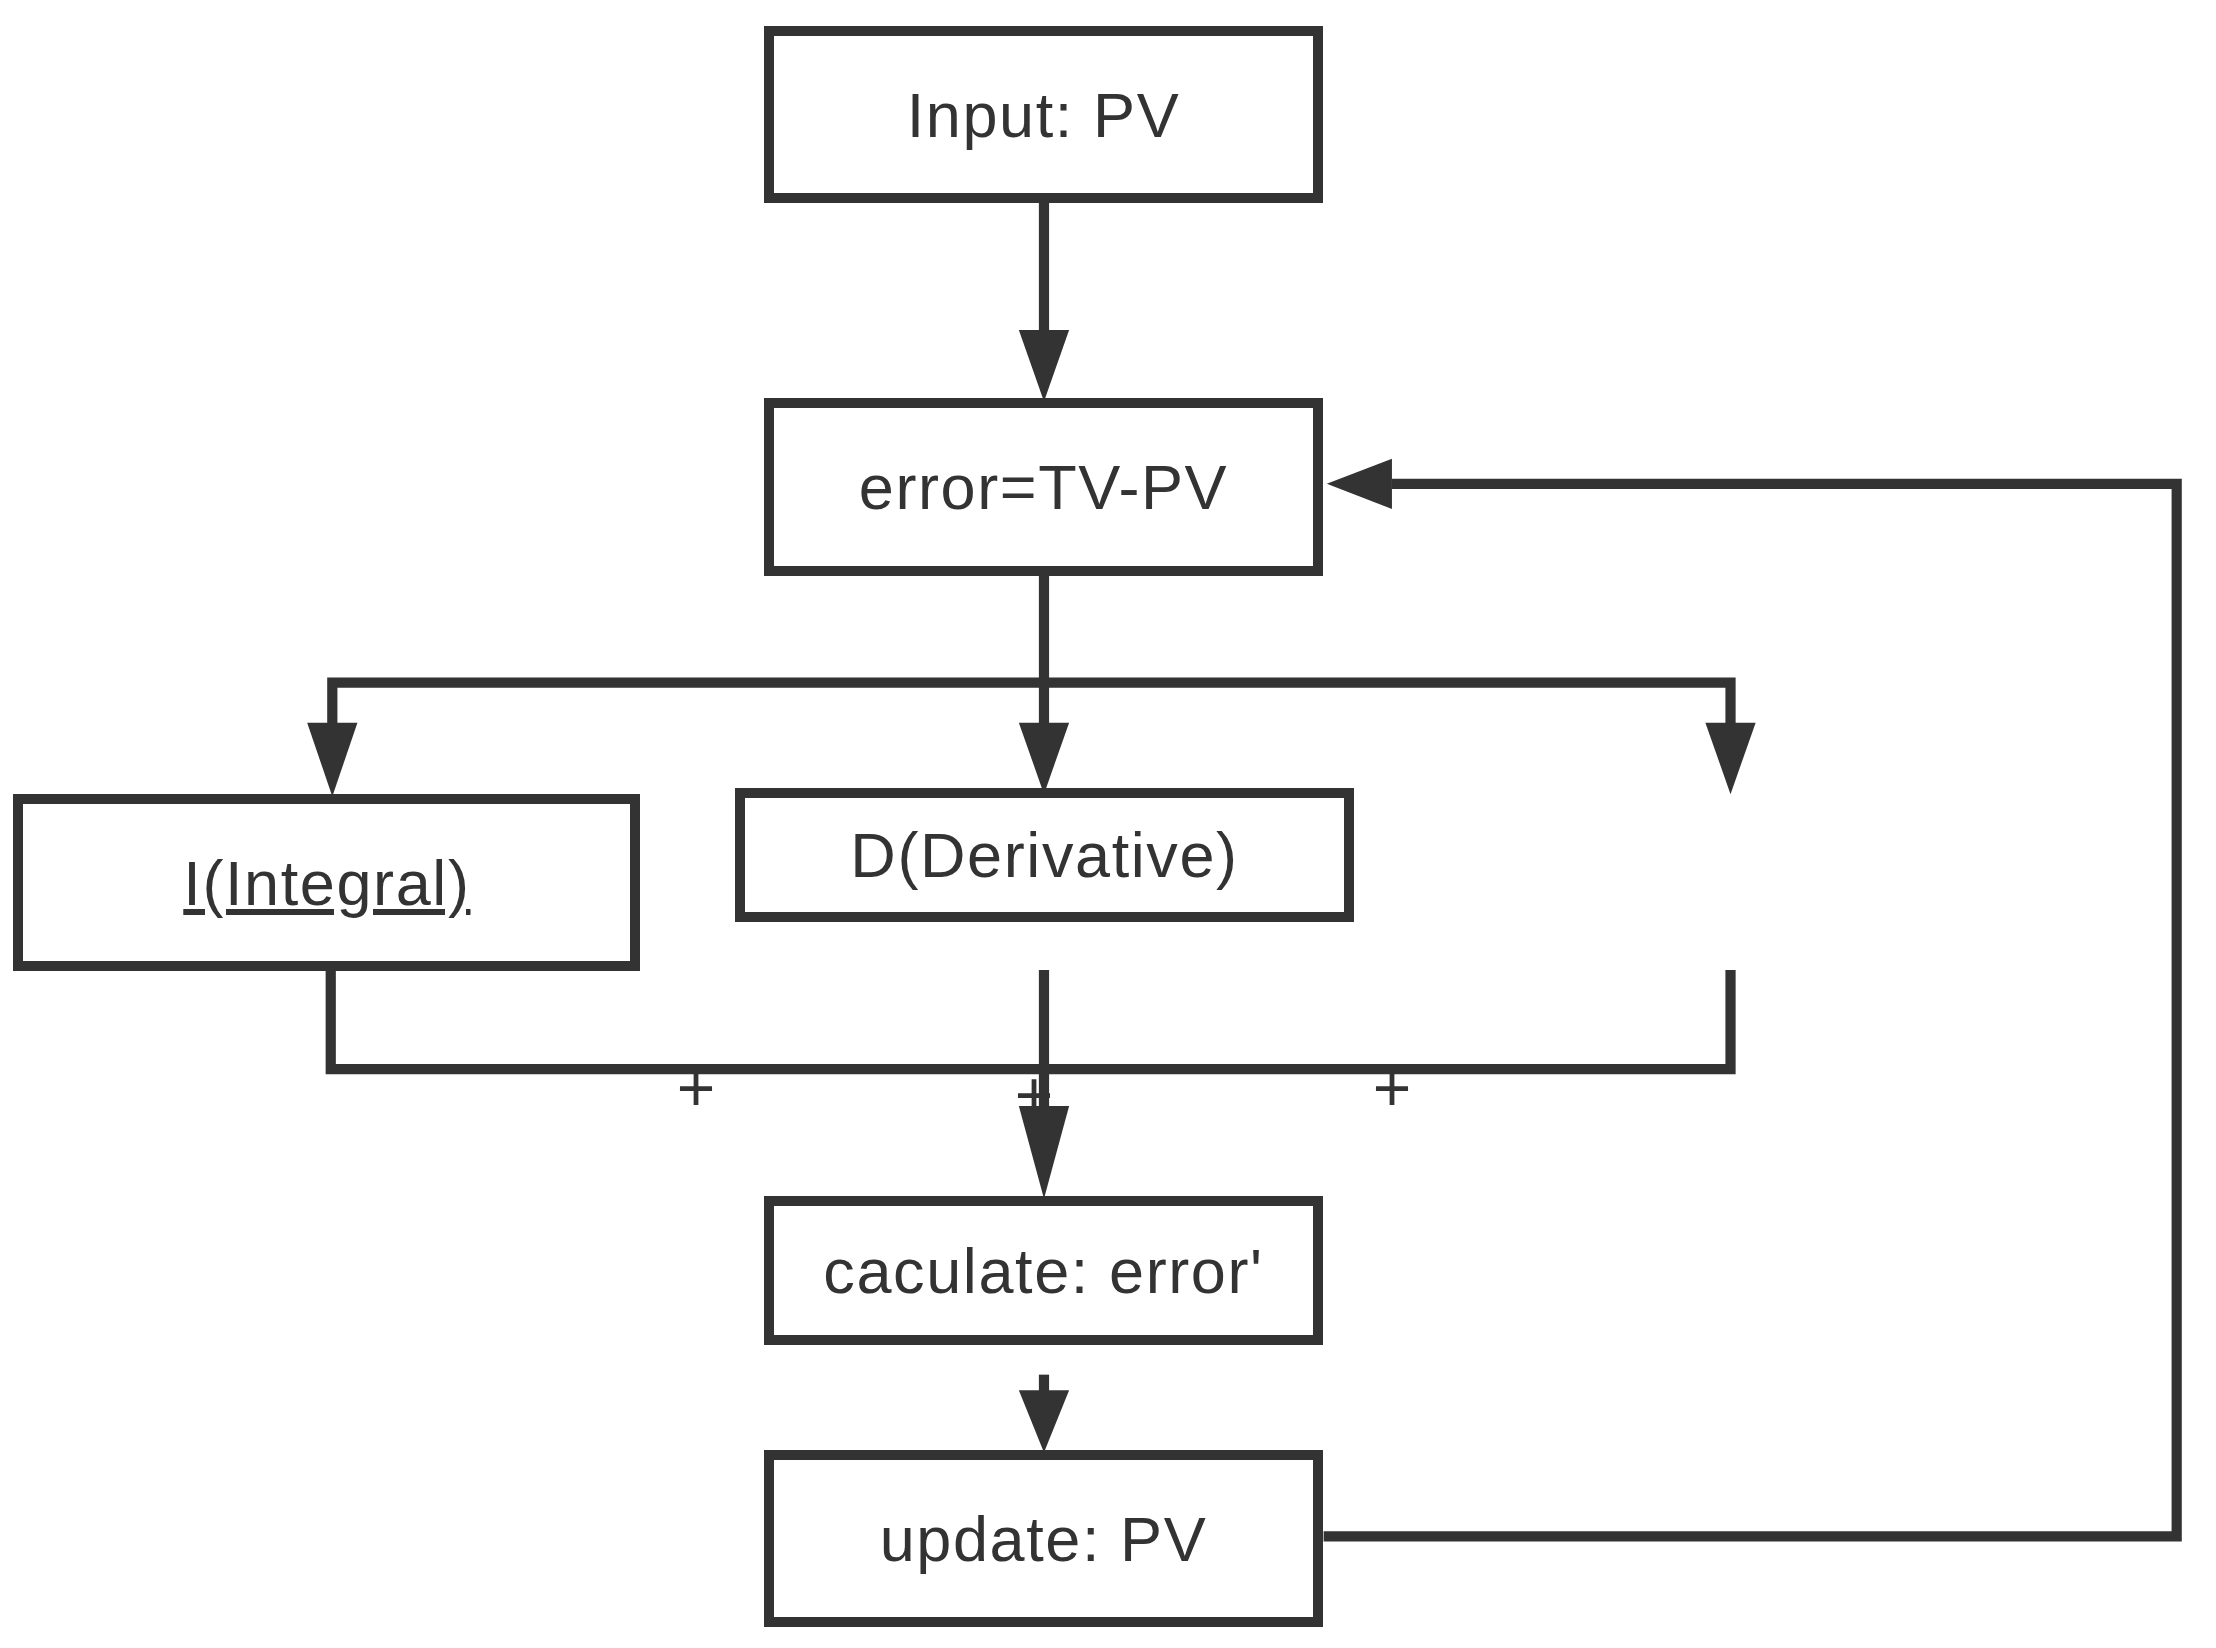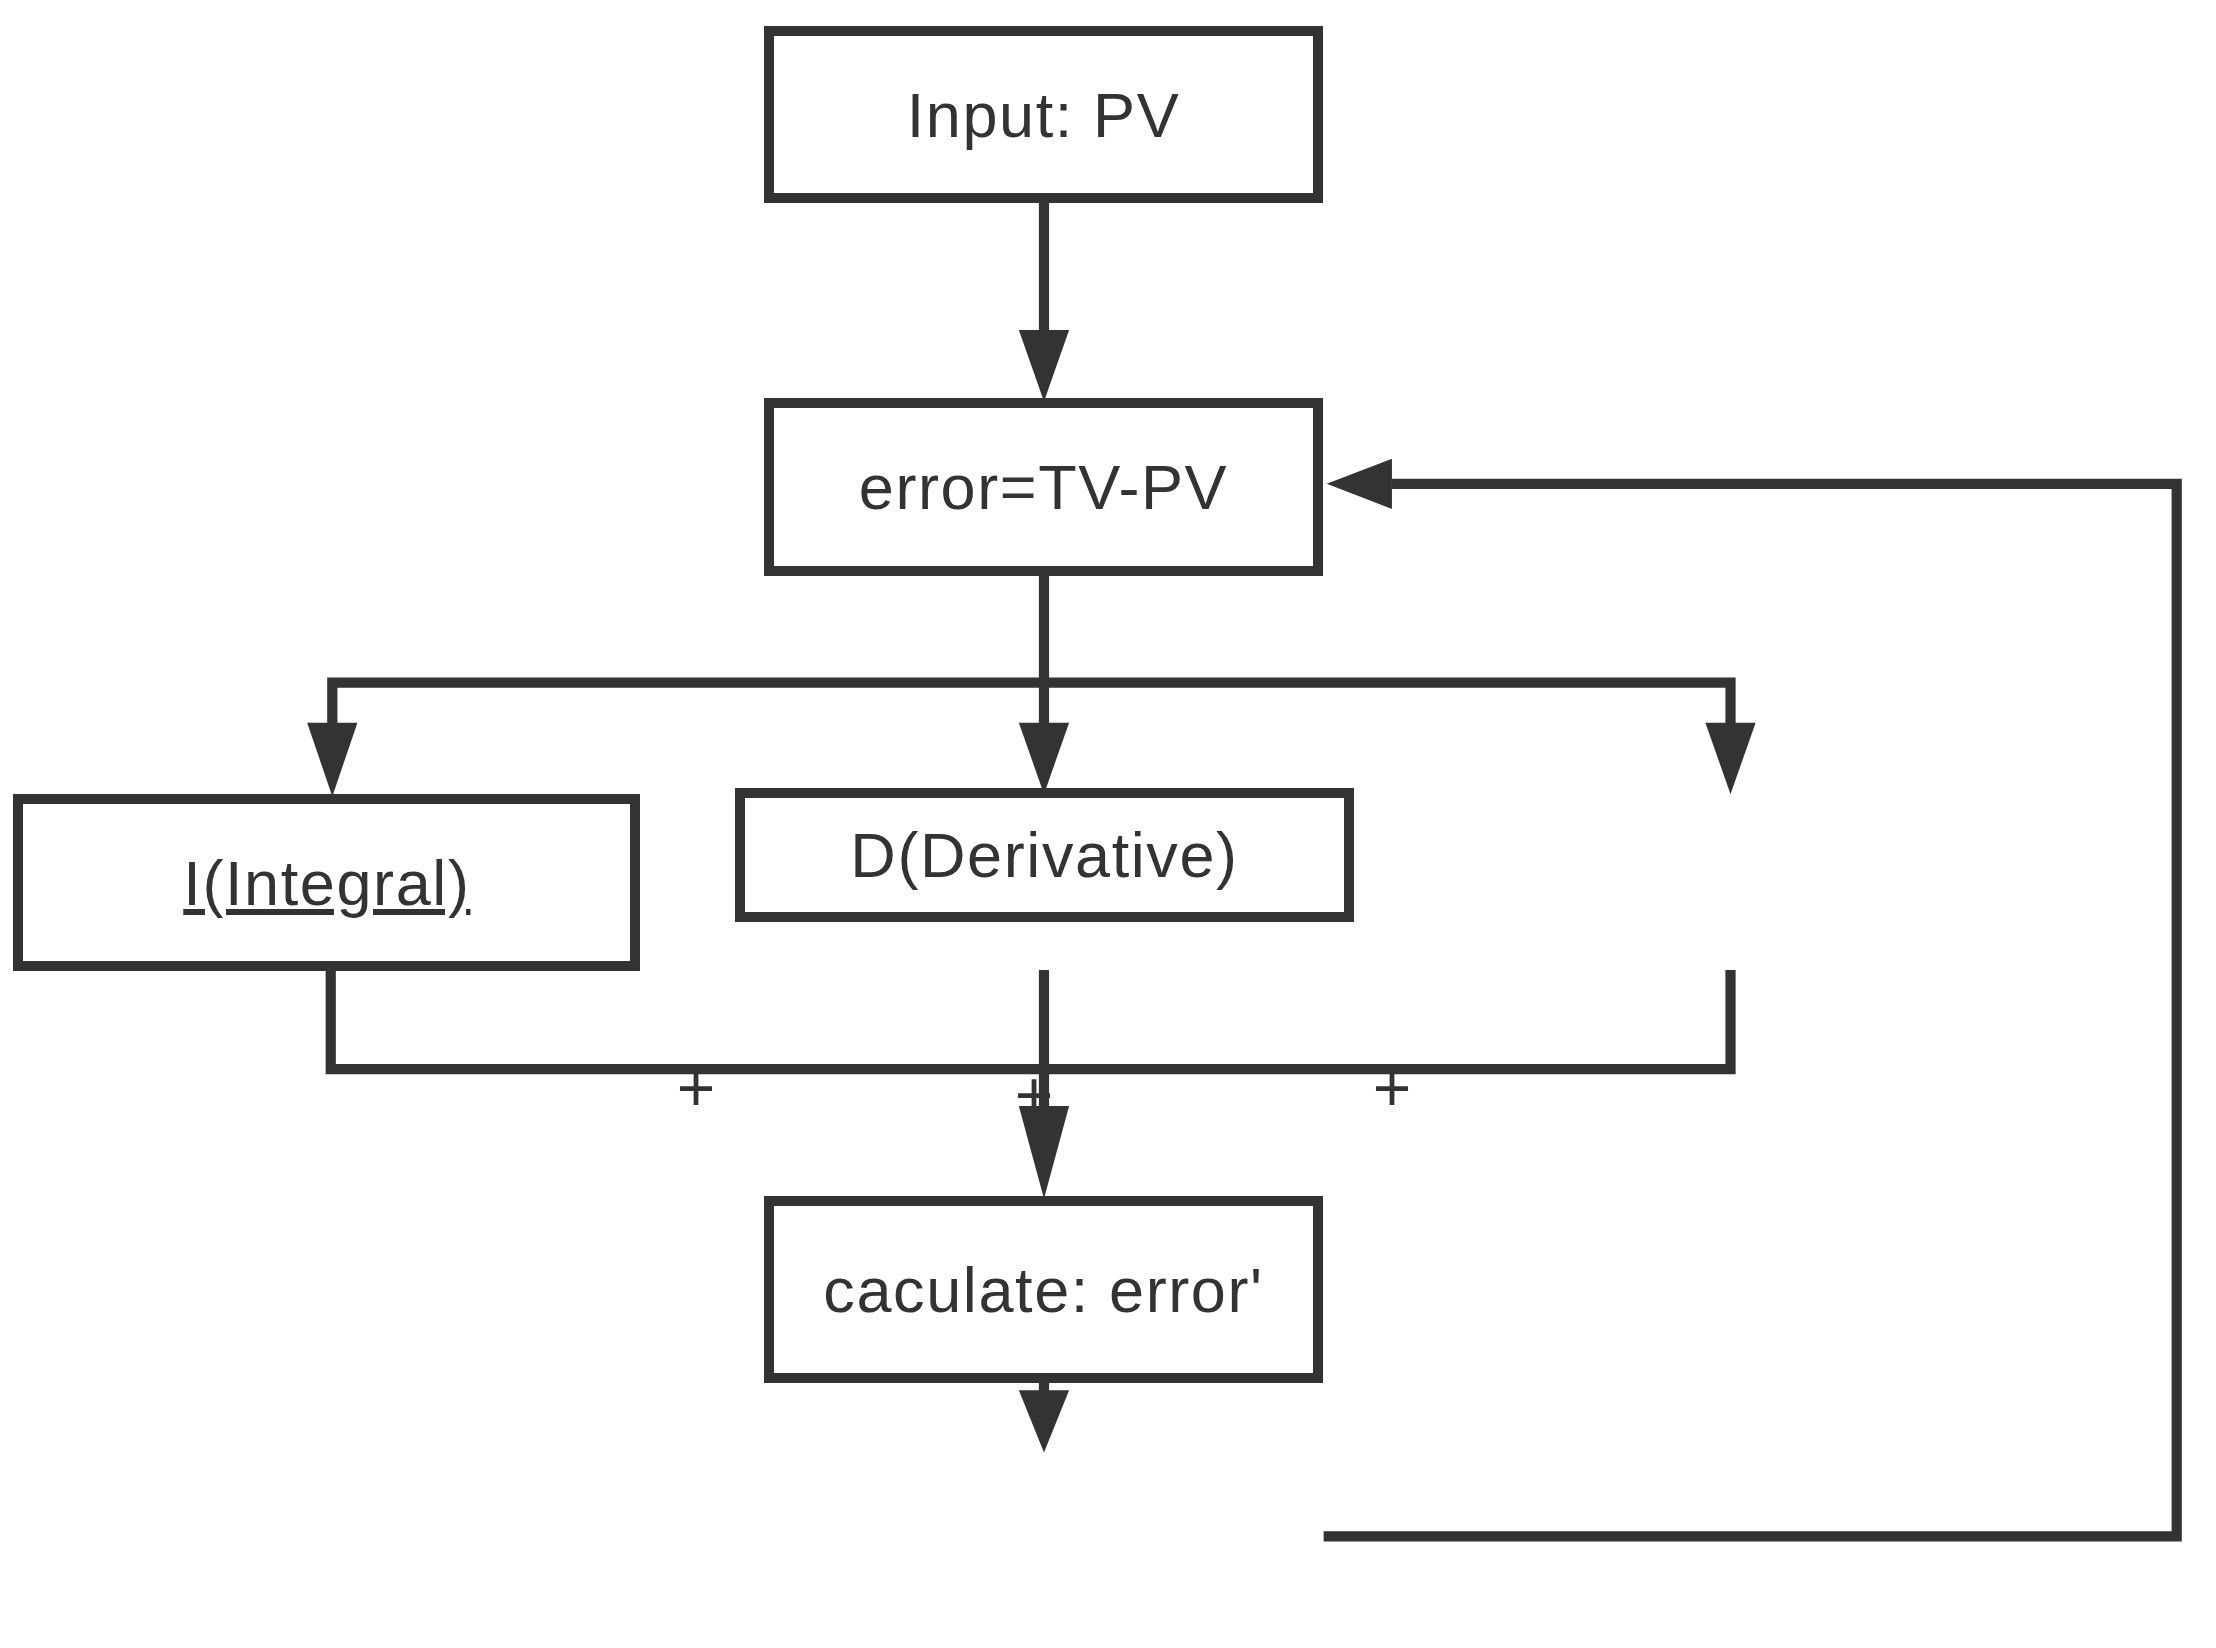--- a/index.html
+++ b/index.html
@@ -10,21 +10,21 @@
   .node{position:absolute;z-index:2;box-sizing:border-box;
         background:#ffffff;border:10.2px solid #333333;
         display:flex;align-items:center;justify-content:center;
         font-size:63px;letter-spacing:1.6px;color:#333333;white-space:nowrap;}
   
   .n-input  {left:764px;  top:26px;   width:559px; height:177px;}
   .n-error  {left:764px;  top:398px;  width:559px; height:178px;}
   .n-int    {left:13.4px;   top:794px; width:627px; height:177px;text-decoration:underline;}
   .n-der    {left:735px;  top:788px; width:619px; height:134px;}
   .n-pro    {left:1420px; top:788px; width:619px; height:182px;}
-  .n-calc   {left:764px;  top:1196px; width:559px; height:187px;}
+  .n-calc   {left:764px;  top:1196px; width:559px; height:149px;}
   .n-upd    {left:764px;  top:1450px; width:559px; height:177px;}
   .plus{position:absolute;z-index:3;font-size:66px;font-weight:400;
         color:#333333;transform:translate(-50%,-50%);line-height:1;}
   .p1{left:696px;  top:1088px;}
   .p2{left:1034px; top:1095px;}
   .p3{left:1392px; top:1088px;}
 </style>
 </head>
 <body>
 
@@ -54,19 +54,20 @@
 
   <div class="node n-error">error=TV-PV</div>
 
   <div class="node n-int">I(Integral)</div>
 
   <div class="node n-der">D(Derivative)</div>
 
 
   <div class="node n-calc">caculate: error'</div>
 
+  <div class="node n-upd">update: PV</div>
 
   <span class="plus p1">+</span>
   <span class="plus p2">+</span>
   <span class="plus p3">+</span>
 
 </div>
 
 
 </body></html>

